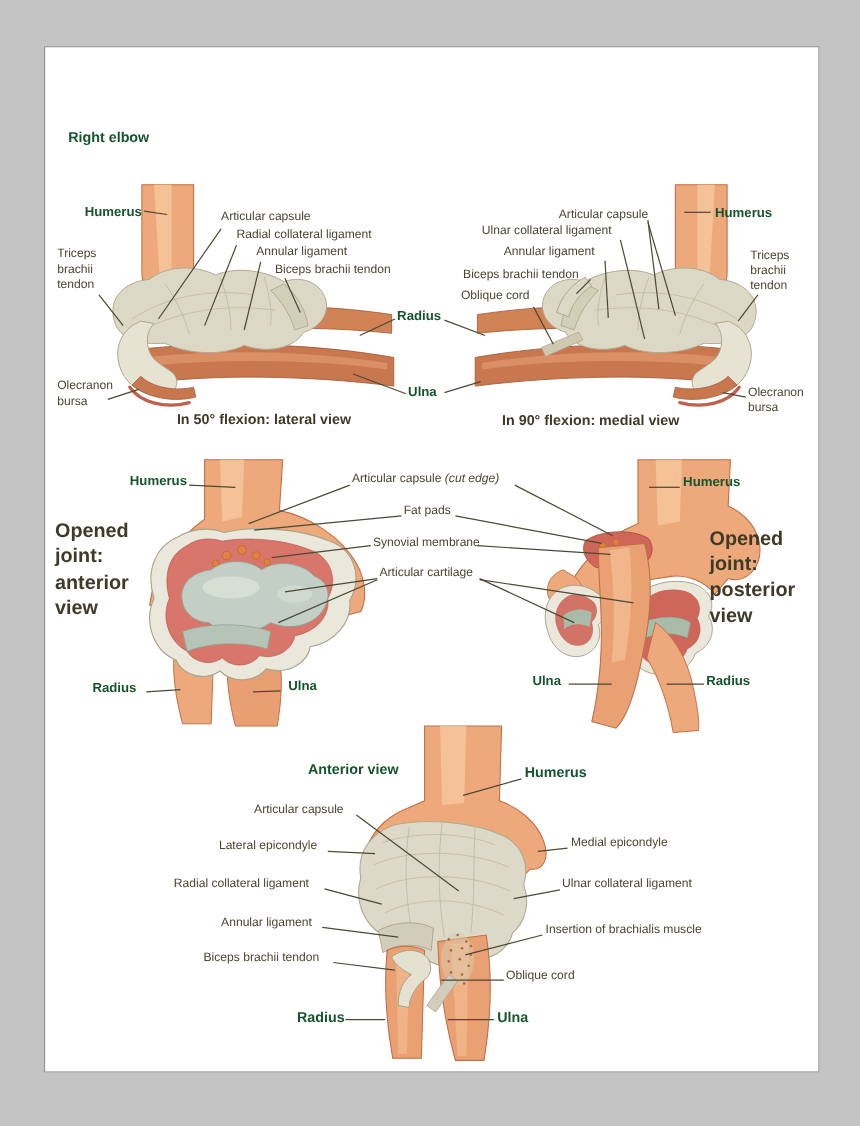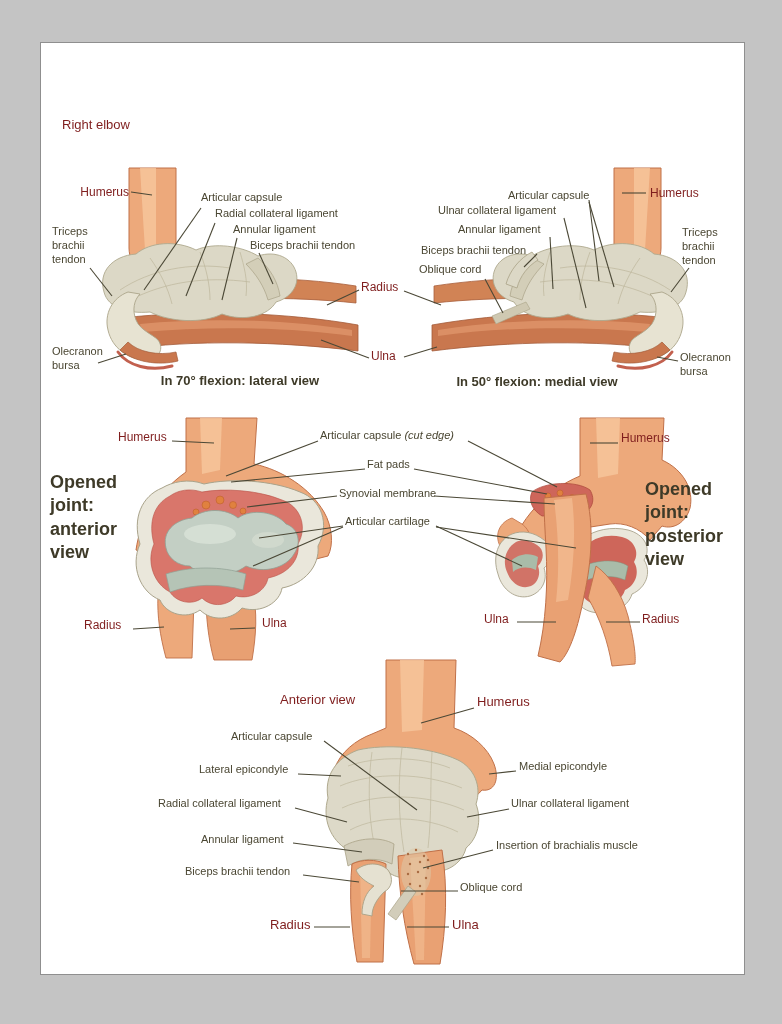--- a/index.html
+++ b/index.html
@@ -4,21 +4,21 @@
 <style>
   html,body{margin:0;padding:0;background:#c4c4c4;}
   .canvas{position:relative;width:782px;height:1024px;background:#c4c4c4;
           font-family:"Liberation Sans",sans-serif;overflow:hidden;}
   .paper{position:absolute;left:40px;top:42px;width:705px;height:933px;
          background:#ffffff;border:1px solid #8f8f8f;box-sizing:border-box;}
   svg.art{position:absolute;left:0;top:0;}
   .title{position:absolute;left:40px;top:96px;width:705px;text-align:center;
          font-size:28px;font-weight:bold;color:#0b0b0b;letter-spacing:.3px;}
   .lbl{position:absolute;font-size:11px;line-height:1.25;color:#4a4632;white-space:nowrap;}
-  .b{font-weight:normal;font-size:12px;color:#7f1d1d;}
+  .b{font-weight:bold;font-size:12px;color:#14532d;}
   .big{font-size:13px;}
   .cap{position:absolute;font-weight:bold;font-size:13px;color:#3e3a28;
        text-align:center;white-space:nowrap;}
   .view{position:absolute;font-weight:bold;font-size:18px;color:#3e3a28;
         white-space:normal;line-height:1.3;}
   .wrap{white-space:normal;}
   .rt{text-align:right;}
   .it{font-style:italic;margin-top:13px;}
 </style>
 </head>
@@ -185,34 +185,34 @@
 
   <div class="lbl b big" style="left:62px;top:117px">Right elbow</div>
 
   <div class="lbl b rt" style="left:49px;top:185px;width:80px">Humerus</div>
   <div class="lbl" style="left:201px;top:191px">Articular capsule</div>
   <div class="lbl" style="left:215px;top:207px">Radial collateral ligament</div>
   <div class="lbl" style="left:233px;top:223px">Annular ligament</div>
   <div class="lbl" style="left:250px;top:239px">Biceps brachii tendon</div>
   <div class="lbl wrap" style="left:52px;top:225px;width:54px">Triceps brachii tendon</div>
   <div class="lbl wrap" style="left:52px;top:345px;width:78px">Olecranon bursa</div>
-  <div class="cap" style="left:135px;top:373px;width:210px">In 70° flexion: lateral view</div>
+  <div class="cap" style="left:135px;top:373px;width:210px">In 50° flexion: lateral view</div>
 
   <div class="lbl b" style="left:361px;top:280px">Radius</div>
   <div class="lbl b" style="left:371px;top:349px">Ulna</div>
 
   <div class="lbl" style="left:508px;top:189px">Articular capsule</div>
   <div class="lbl" style="left:438px;top:204px">Ulnar collateral ligament</div>
   <div class="lbl" style="left:458px;top:223px">Annular ligament</div>
   <div class="lbl" style="left:421px;top:244px">Biceps brachii tendon</div>
   <div class="lbl" style="left:419px;top:263px">Oblique cord</div>
   <div class="lbl b" style="left:650px;top:186px">Humerus</div>
   <div class="lbl wrap" style="left:682px;top:226px;width:54px">Triceps brachii tendon</div>
   <div class="lbl wrap" style="left:680px;top:351px;width:80px">Olecranon bursa</div>
-  <div class="cap" style="left:432px;top:374px;width:210px">In 50° flexion: medial view</div>
+  <div class="cap" style="left:432px;top:374px;width:210px">In 90° flexion: medial view</div>
 
   <div class="lbl b" style="left:118px;top:430px">Humerus</div>
   <div class="view" style="left:50px;top:471px;width:96px">Opened joint: anterior view</div>
   <div class="lbl b" style="left:84px;top:618px">Radius</div>
   <div class="lbl b" style="left:262px;top:616px">Ulna</div>
 
   <div class="lbl" style="left:320px;top:429px"><span>Articular capsule</span> <span class="it">(cut edge)</span></div>
   <div class="lbl" style="left:367px;top:458px">Fat pads</div>
   <div class="lbl" style="left:339px;top:487px">Synovial membrane</div>
   <div class="lbl" style="left:345px;top:515px">Articular cartilage</div>

